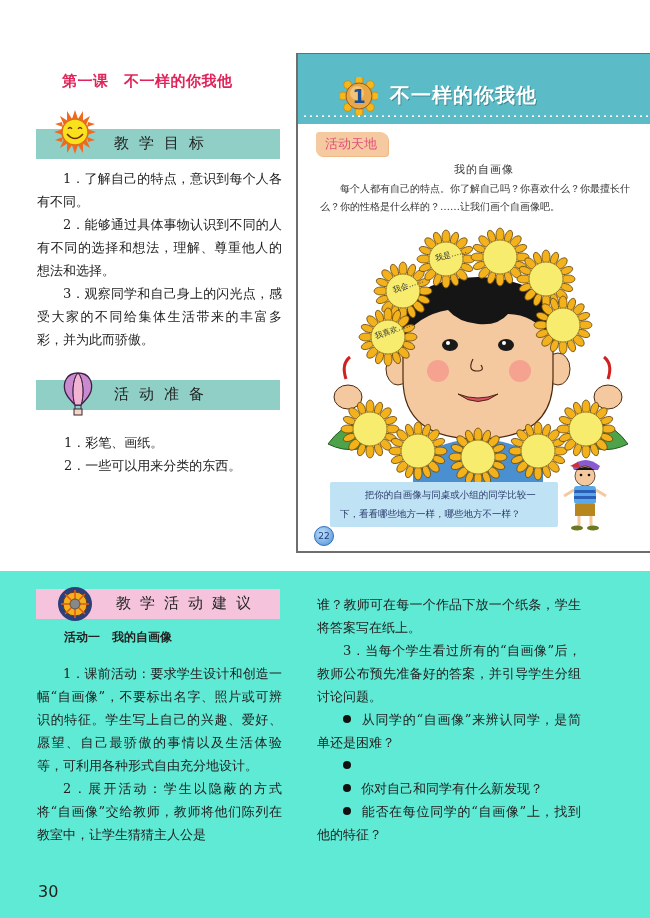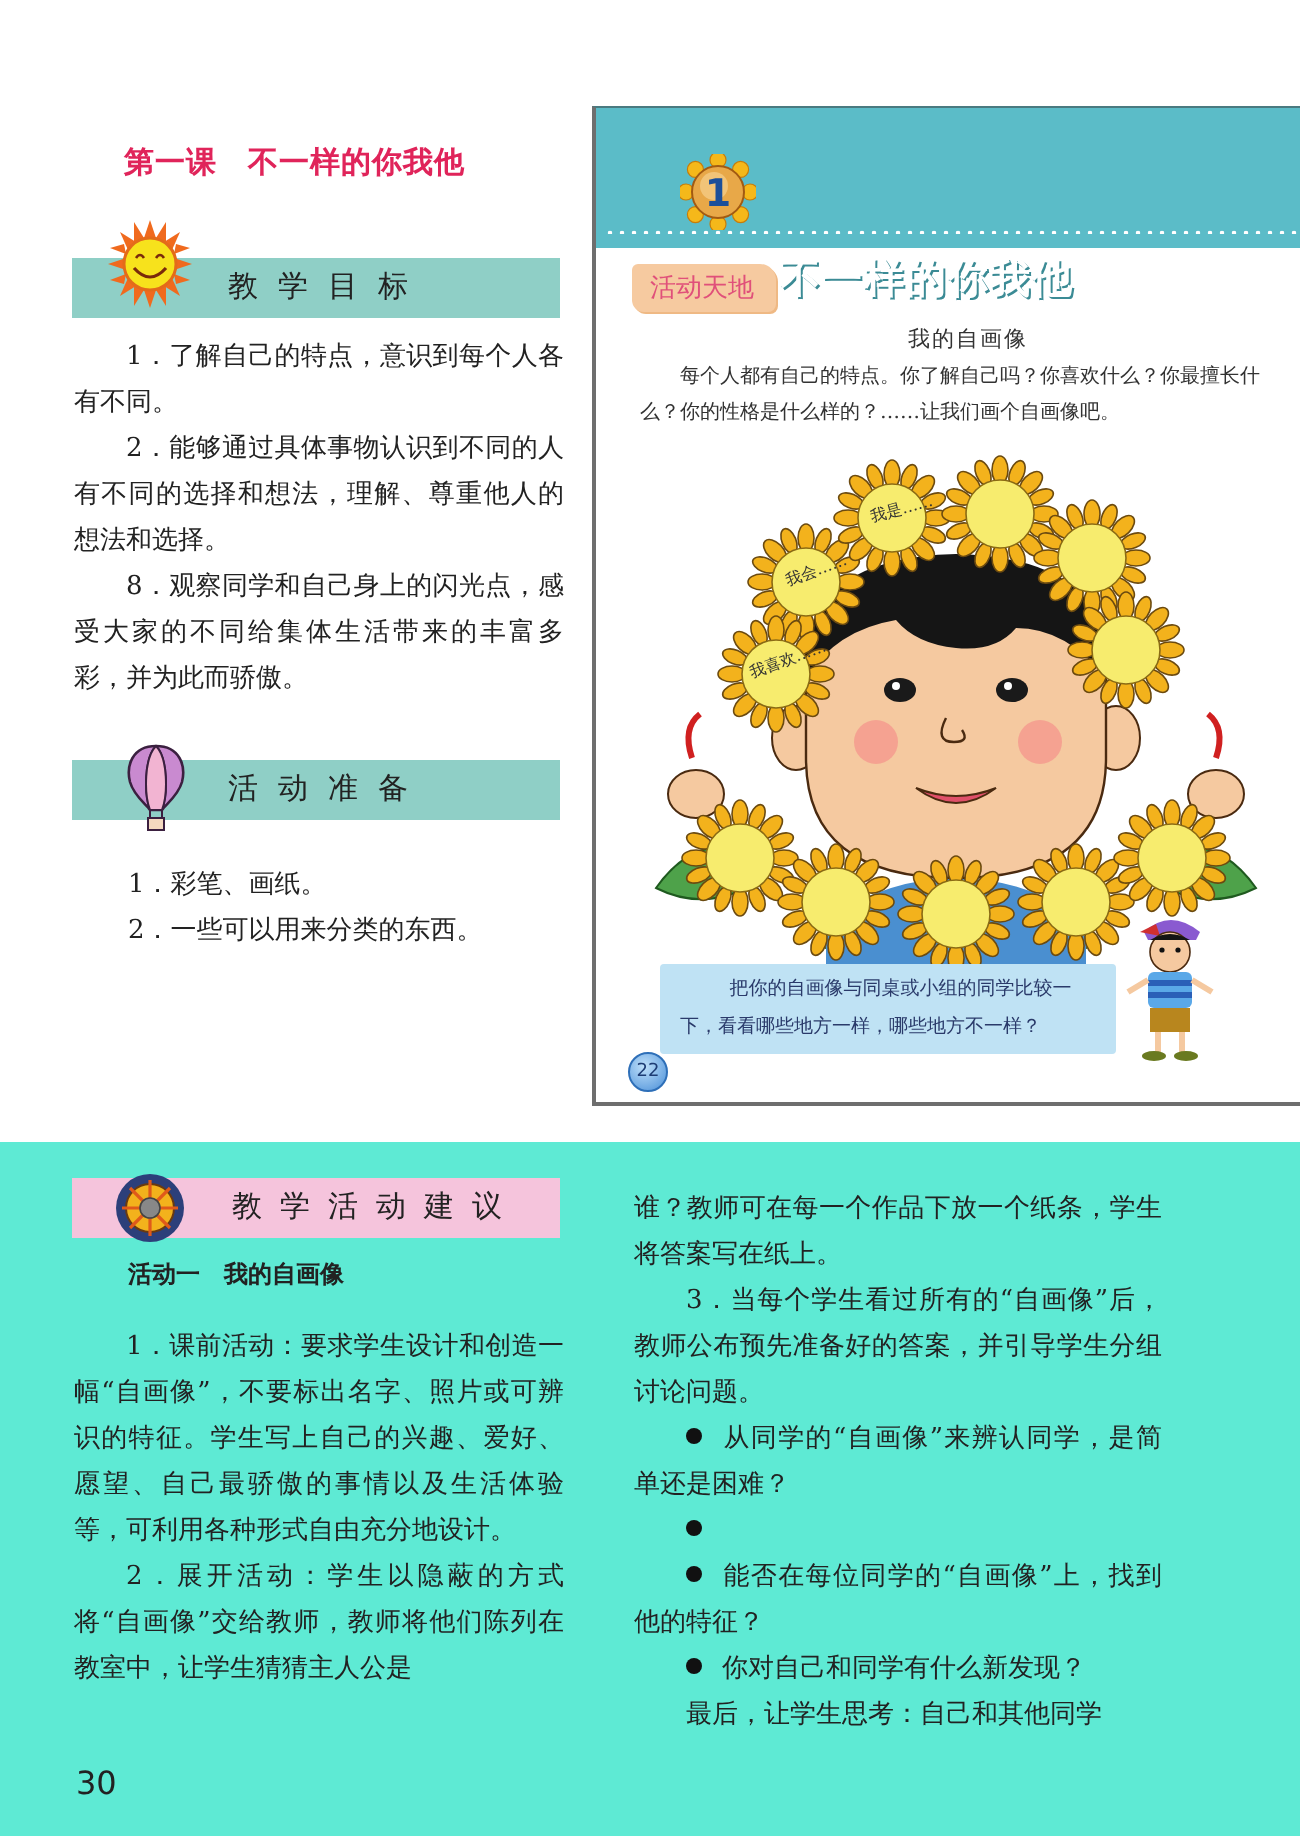--- a/index.html
+++ b/index.html
@@ -47,21 +47,20 @@
     background-image: radial-gradient(circle, #ffffff 1px, transparent 1.3px);
     background-size: 6px 3px; background-repeat: repeat-x;
   }
   .tb-badge { position: absolute; left: 42px; top: 23px; width: 38px; height: 38px; }
   .tb-title {
     position: absolute; left: 92px; top: 28px;
     font-family: "DejaVu Sans", "Liberation Sans", sans-serif;
     font-size: 20px; font-weight: bold; color: #ffffff; letter-spacing: 1px;
     text-shadow: 1px 1px 0 #3b8b95;
     white-space: nowrap;
-    margin-top: 44px;
   }
   .tb-tag {
     position: absolute; left: 18px; top: 78px; width: 72px; height: 24px;
     background: #f6caa0; border-radius: 3px 8px 4px 6px;
     box-shadow: 1px 1px 0 #efb984;
   }
   .tb-tag span {
     position: absolute; left: 9px; top: 3px;
     font-family: "DejaVu Sans", "Liberation Sans", sans-serif;
     font-size: 13px; color: #e0507a;
@@ -148,21 +147,21 @@
       <polygon points="41,30 33,27 34,32"></polygon>
   </g>
   <circle cx="21" cy="22" r="13" fill="#f7e21c" stroke="#e36b1a" stroke-width="1.5"></circle>
   <path d="M14 19 q2 -3 4 0 M24 19 q2 -3 4 0" stroke="#7a2a0a" stroke-width="1.3" fill="none"></path>
   <path d="M13 24 q8 9 16 0" stroke="#7a2a0a" stroke-width="1.6" fill="none"></path>
 </svg>
 
 <div class="body-text" style="left:37px; top:167px; width:245px;">
   <p>1．了解自己的特点，意识到每个人各有不同。</p>
   <p>2．能够通过具体事物认识到不同的人有不同的选择和想法，理解、尊重他人的想法和选择。</p>
-  <p>8．观察同学和自己身上的闪光点，感受大家的不同给集体生活带来的丰富多彩，并为此而骄傲。</p>
+  <p>3．观察同学和自己身上的闪光点，感受大家的不同给集体生活带来的丰富多彩，并为此而骄傲。</p>
 </div>
 
 <div class="section-bar" style="top:380px;">
   <span class="bar-label">活动准备</span>
 </div>
 <svg class="bar-icon" style="left:62px; top:371px;" width="32" height="46" viewBox="0 0 32 46">
   <path d="M16 2 C4 2 1 12 3 20 C5 27 11 31 13 34 L19 34 C21 31 27 27 29 20 C31 12 28 2 16 2 Z" fill="#c98ad0" stroke="#3b2040" stroke-width="1.3"></path>
   <path d="M16 2 C10 8 10 26 13 34 M16 2 C22 8 22 26 19 34" stroke="#3b2040" stroke-width="1" fill="#e8a6c8"></path>
   <path d="M16 2 C10 8 10 26 13 34 L19 34 C22 26 22 8 16 2 Z" fill="#f2b4d2" stroke="#3b2040" stroke-width="1"></path>
   <line x1="13" y1="34" x2="13" y2="38" stroke="#3b2040"></line>
@@ -326,19 +325,18 @@
   <div class="body-text" style="left:37px; top:91px; width:245px;">
     <p>1．课前活动：要求学生设计和创造一幅“自画像”，不要标出名字、照片或可辨识的特征。学生写上自己的兴趣、爱好、愿望、自己最骄傲的事情以及生活体验等，可利用各种形式自由充分地设计。</p>
     <p>2．展开活动：学生以隐蔽的方式将“自画像”交给教师，教师将他们陈列在教室中，让学生猜猜主人公是</p>
   </div>
 
   <div class="body-text" style="left:317px; top:22px; width:264px;">
     <p class="noindent">谁？教师可在每一个作品下放一个纸条，学生将答案写在纸上。</p>
     <p>3．当每个学生看过所有的“自画像”后，教师公布预先准备好的答案，并引导学生分组讨论问题。</p>
     <p><span class="bullet"></span><span>从同学的“自画像”来辨认同学，是简单还是困难？</span></p>
     <p><span class="bullet"></span></p>
+    <p><span class="bullet"></span><span>你对自己和同学有什么新发现？</span></p>
     <p><span class="bullet"></span><span>能否在每位同学的“自画像”上，找到他的特征？</span></p>
-    <p><span class="bullet"></span><span>你对自己和同学有什么新发现？</span></p>
-    <p>最后，让学生思考：自己和其他同学</p>
   </div>
 </div>
 
 <div class="page-number">30</div>
 
 </body></html>

